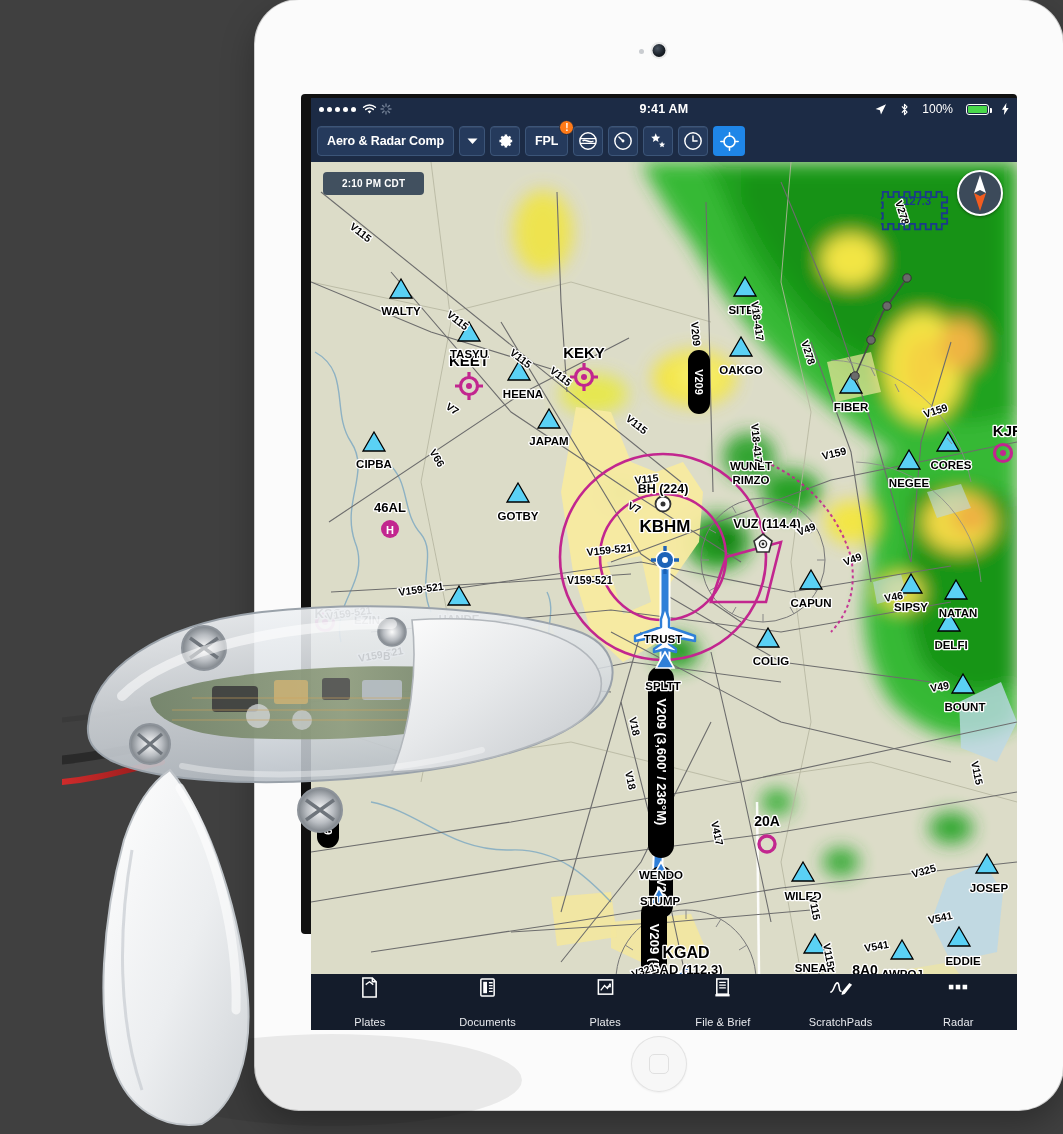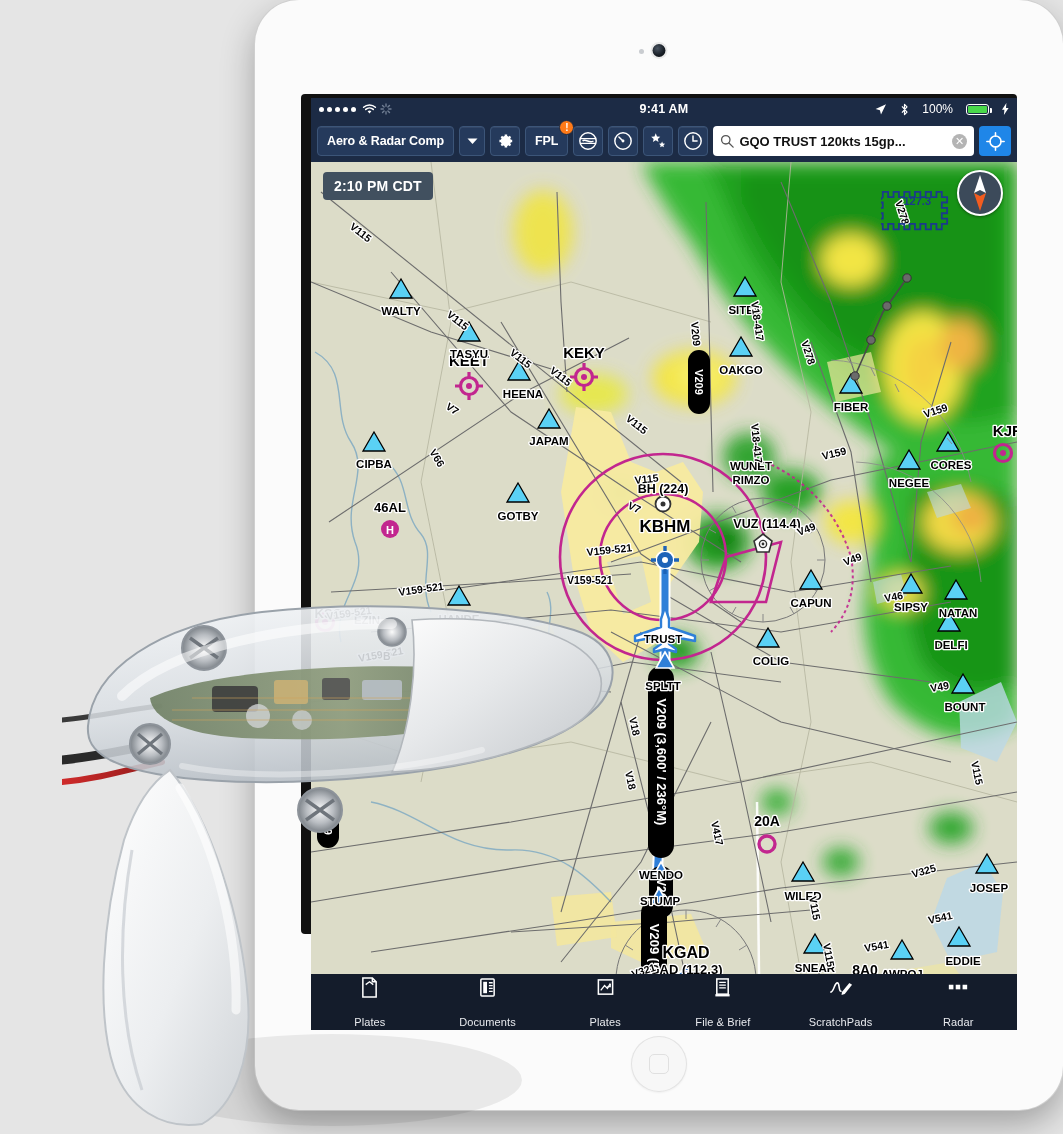--- a/index.html
+++ b/index.html
@@ -1,19 +1,19 @@
 <!DOCTYPE html>
 <html><head>
 <meta charset="utf-8">
 <style>
   * { box-sizing: border-box; margin:0; padding:0; }
   html,body { width:1063px; height:1134px; background:#ffffff; overflow:hidden;
               font-family:"Liberation Sans", sans-serif; }
 
-  #stage { position:relative; width:1063px; height:1134px; background:#e5e5e5; }
+  #stage { position:relative; width:1063px; height:1134px; background:#404040; }
 
   
   #ipad {
     position:absolute; left:255px; top:0px; width:808px; height:1110px;
     background:#fbfbfb; border-radius:44px;
     box-shadow: 0 0 0 1px #cfcfcf, 0 14px 34px rgba(0,0,0,.30);
   }
   #ipad-inner-bezel{
     position:absolute; left:46px; top:94px; width:716px; height:840px;
     background:#111; border-radius:4px;
@@ -71,21 +71,21 @@
              font-size:11px;display:flex;align-items:center;justify-content:center;
              line-height:1;flex:none;}
   #gps-btn { width:32px;height:30px;background:#1f86e8;border-radius:4px;
              display:flex;align-items:center;justify-content:center;flex:none;}
 
   
   #map { position:absolute; left:0; top:64px; width:706px; height:812px;
          background:#dcdcc8; overflow:hidden; }
   #map-canvas{ position:absolute; inset:0; }
   #timebadge { position:absolute; left:12px; top:10px; background:#41505f;
-               color:#fff; font-size:14px; font-weight:700; padding:6px 11px;
+               color:#fff; font-size:10px; font-weight:700; padding:6px 19px;
                border-radius:4px; letter-spacing:.2px; }
   
   #compass { position:absolute; right:14px; top:8px; width:46px;height:46px;
              border-radius:50%; background:#3c4a5a; border:2px solid #fff;
              box-shadow:0 1px 3px rgba(0,0,0,.4); }
   
   #freqbox { position:absolute; right:64px; top:28px; color:#1b3a8c;
              font-size:11px; font-weight:700; padding:5px 22px; }
   .zig { position:absolute; inset:0; }
 
@@ -199,28 +199,20 @@
         <svg width="20" height="20" viewBox="0 0 22 22">
           <path d="M8.5 2.5 9.9 6l3.6.3-2.7 2.4.8 3.5-3.1-1.9-3.1 1.9.8-3.5L3.5 6.3 7.1 6z" fill="#fff"></path>
           <path d="M15.5 11.5l.9 2.3 2.4.2-1.8 1.6.5 2.4-2-1.3-2.1 1.3.5-2.4-1.8-1.6 2.4-.2z" fill="#fff"></path>
         </svg>
       </div>
       <div class="tb-btn tb-sq">
         <svg width="20" height="20" viewBox="0 0 22 22">
           <circle cx="11" cy="11" r="9" fill="none" stroke="#fff" stroke-width="1.6"></circle>
           <path d="M11 5.5V11h4.5" stroke="#fff" stroke-width="1.6" fill="none" stroke-linecap="round"></path>
         </svg>
-      </div>
-      <div id="searchbox">
-        <svg width="14" height="14" viewBox="0 0 16 16">
-          <circle cx="6.6" cy="6.6" r="4.8" fill="none" stroke="#555" stroke-width="1.5"></circle>
-          <path d="M10.2 10.2 15 15" stroke="#555" stroke-width="1.5" stroke-linecap="round"></path>
-        </svg>
-        <span id="search-text" title="Search">GQO TRUST 120kts 15gp...</span>
-        <span class="clear-x">✕</span>
       </div>
       <div id="gps-btn">
         <svg width="19" height="19" viewBox="0 0 22 22">
           <circle cx="11" cy="11" r="6.4" fill="none" stroke="#fff" stroke-width="1.8"></circle>
           <path d="M11 1v4M11 17v4M1 11h4M17 11h4" stroke="#fff" stroke-width="1.8" stroke-linecap="round"></path>
         </svg>
       </div>
     </div>
 
     <div id="map">

